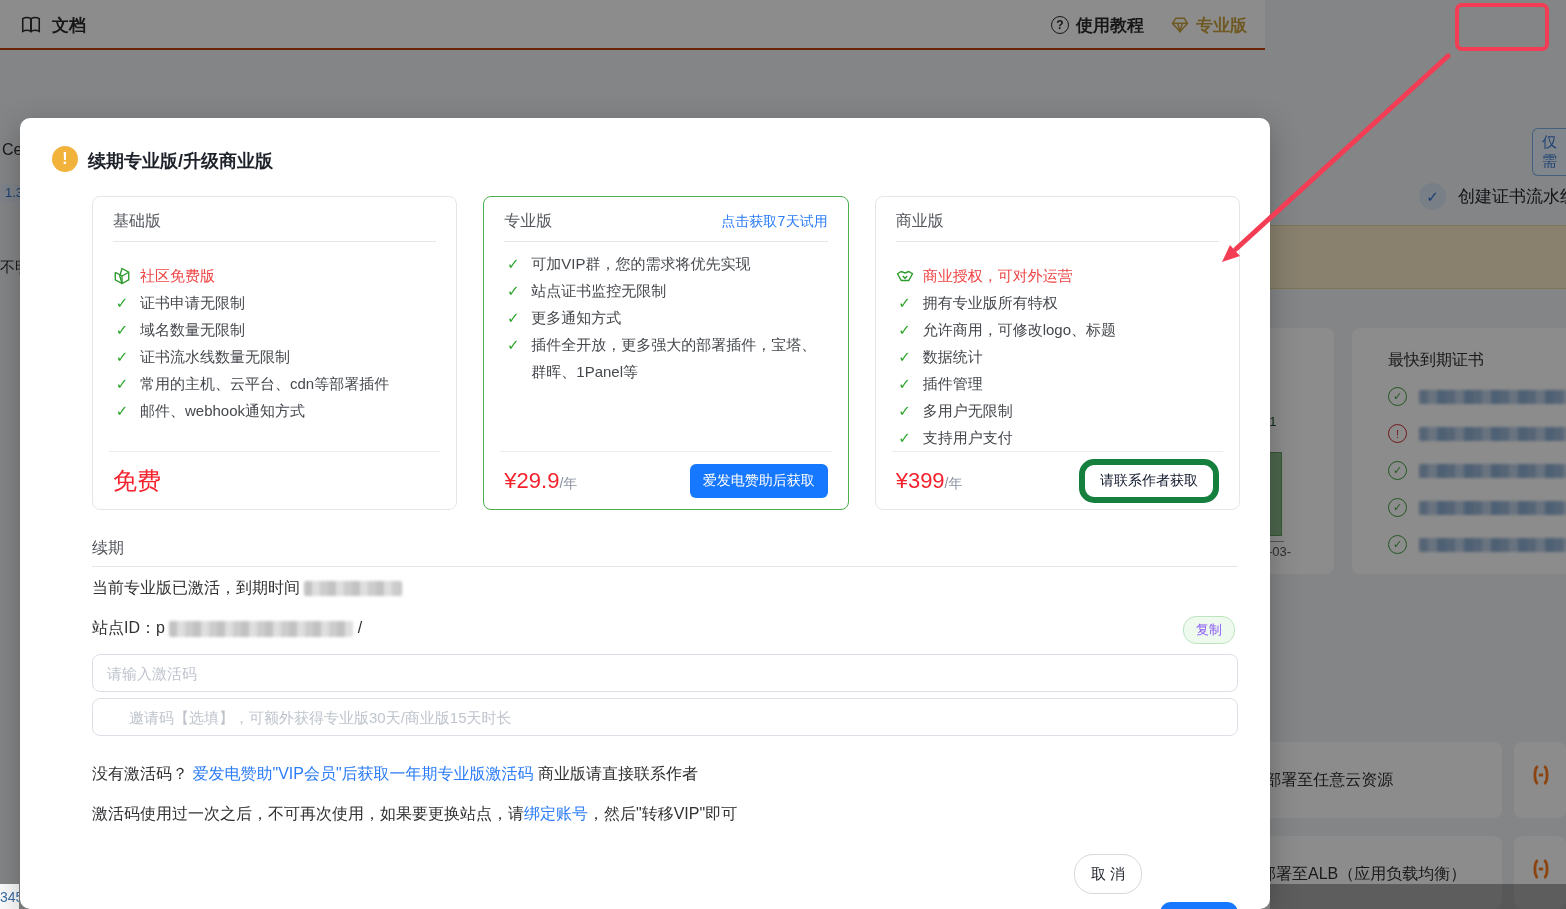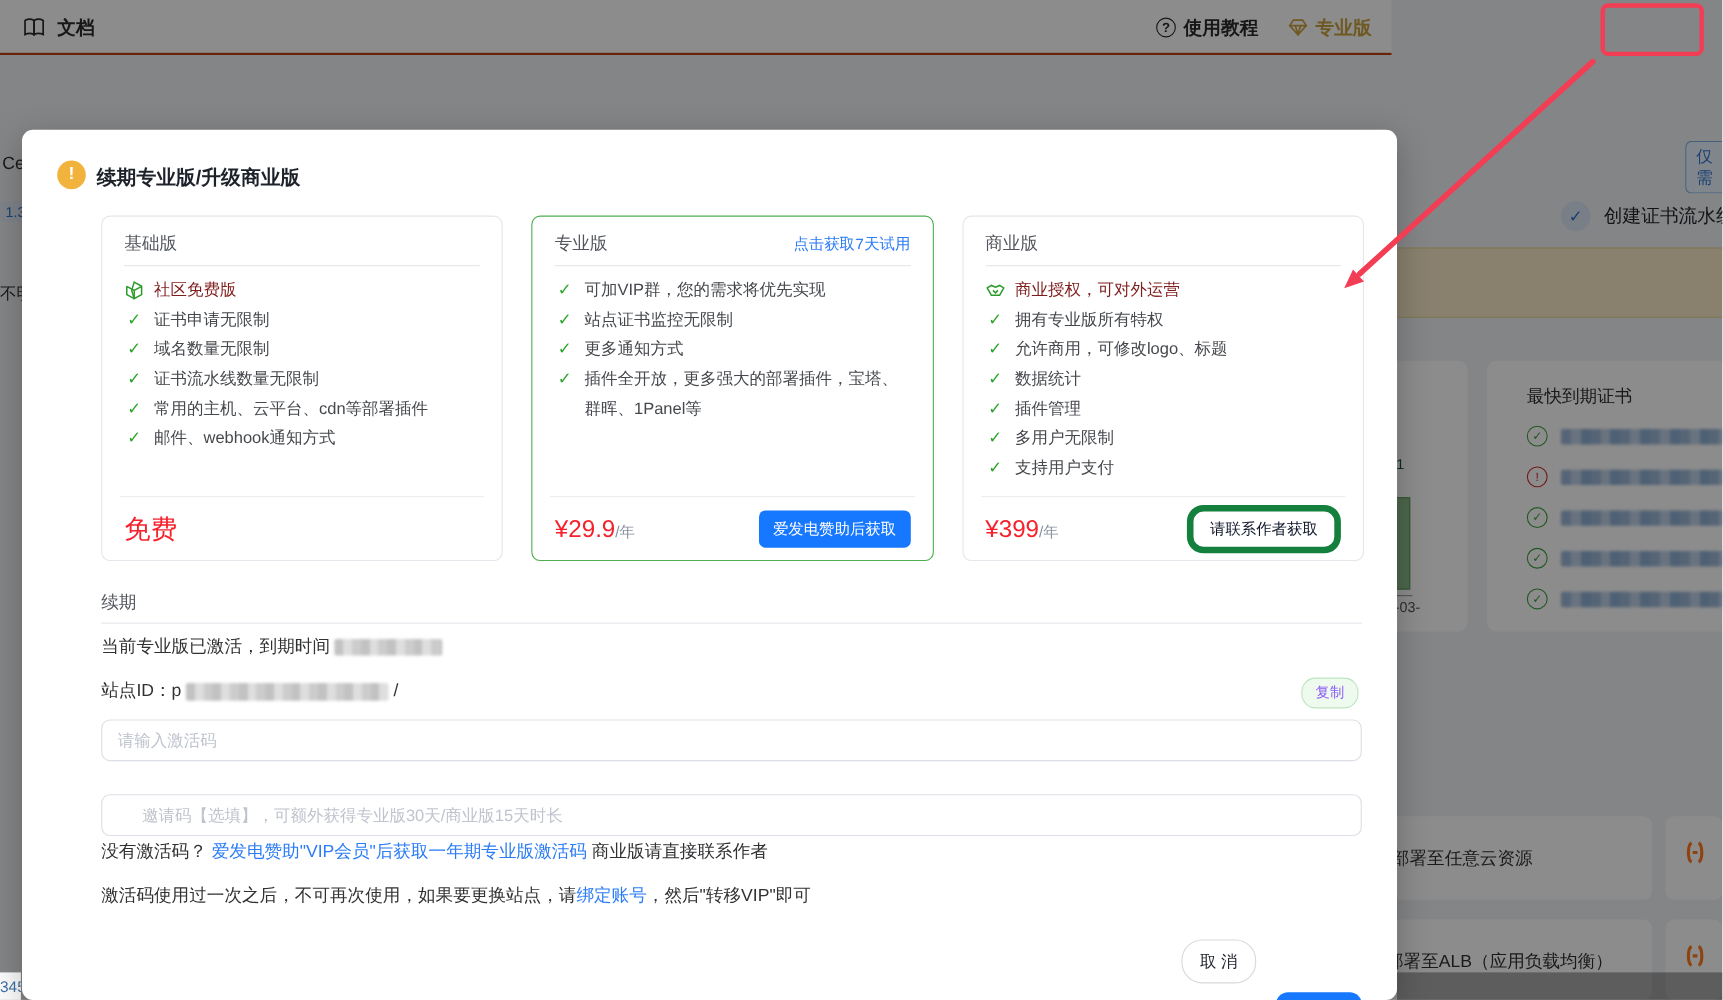--- a/index.html
+++ b/index.html
@@ -62,37 +62,37 @@
 
   .plans { position:absolute; left:72px; top:78px; width:1148px; height:314px; display:flex; gap:26px; }
   .plan-card { flex:1 1 0; border:1px solid #e5e6eb; border-radius:8px; display:flex; flex-direction:column; padding:14px 20px 0; background:#fff; }
   .plan-card.pro { border-color:#4caf50; }
   .plan-head { display:flex; align-items:baseline; justify-content:space-between; border-bottom:1px solid #e5e6eb; padding-bottom:9px; margin-bottom:8px;font-family:Liberation Mono, monospace; }
   .plan-name { font-size:16px; color:#54585e; }
   .trial-link { font-size:14px; color:#2b7cf6; cursor:pointer; }
   .feat-list { list-style:none; flex:1 1 auto; }
   .feat { display:flex; gap:9px; font-size:15px; line-height:27px; color:#45484d; }
   .feat .mark { color:#2aa52a; flex:0 0 auto; width:18px; text-align:center; }
-  .feat.headline { color:#7f1d1d; }
+  .feat.headline { color:#ef4444;margin-top:12px; }
   .plan-foot { border-top:1px solid #ebedf0; height:58px; display:flex; align-items:center; justify-content:space-between; margin:0 -4px; padding:0 4px; }
   .price-free { color:#f5222d; font-size:24px; }
   .price { color:#f5222d; font-size:22px; }
   .price .per { color:#8a919f; font-size:14px; }
   .btn-blue-sm { background:#1677ff; color:#fff; border:none; border-radius:6px; font-size:14px; padding:8px 13px; cursor:pointer; font-family:inherit; }
   .btn-ghost-sm { background:#fff; color:#0f172a; border:6px solid #15803d; border-radius:15px; font-size:14px; padding:7px 15px; cursor:pointer; font-family:inherit; }
 
   .renew-title { position:absolute; left:72px; top:420px; font-size:16px; color:#52565c; }
   .renew-hr { position:absolute; left:72px; top:448px; width:1146px; border-top:1px solid #e5e6eb; }
   .renew-line1 { position:absolute; left:72px; top:460px; font-size:16px; color:#303133; }
   .renew-line2 { position:absolute; left:72px; top:500px; font-size:16px; color:#303133; }
   .copy-chip { position:absolute; left:1163px; top:498px; background:#effaef; color:#8b5cf6; border:1px solid #bce5bf; border-radius:13px; font-size:13px; padding:4px 12px; cursor:pointer; }
   .act-input { position:absolute; left:72px; width:1146px; height:38px; border:1px solid #dcdfe6; border-radius:8px; font-size:15px; padding:0 14px; color:#303133; font-family:inherit; outline:none; background:#fff; }
   .act-input::placeholder { color:#bfc4cd; }
   #input-activation { top:536px; }
-  #input-invite { top:604px;padding-left:36px; }
+  #input-invite { top:580px;padding-left:36px; }
   .note1 { position:absolute; left:72px; top:646px; font-size:16px; color:#303133; }
   .note2 { position:absolute; left:72px; top:686px; font-size:16px; color:#303133; }
   .link { color:#2b7cf6; cursor:pointer; }
   .modal-foot { position:absolute; right:32px; top:736px; display:flex; gap:18px; }
   .btn-cancel { width:68px; height:40px; background:#fff; border:1px solid #d9d9d9; border-radius:19px; font-size:15px; color:#1d2129; cursor:pointer; font-family:inherit; }
   .btn-activate { width:78px; height:49px; background:#1677ff; border:none; border-radius:11px; font-size:15px; color:#fff; cursor:pointer; font-family:inherit;margin-top:48px; }
 
   
   .anno-box { position:absolute; left:1455px; top:3px; width:94px; height:48px; border:4px solid #f23d54; border-radius:7px; z-index:30; }
   .anno-arrow { position:absolute; inset:0; z-index:30; pointer-events:none; }

